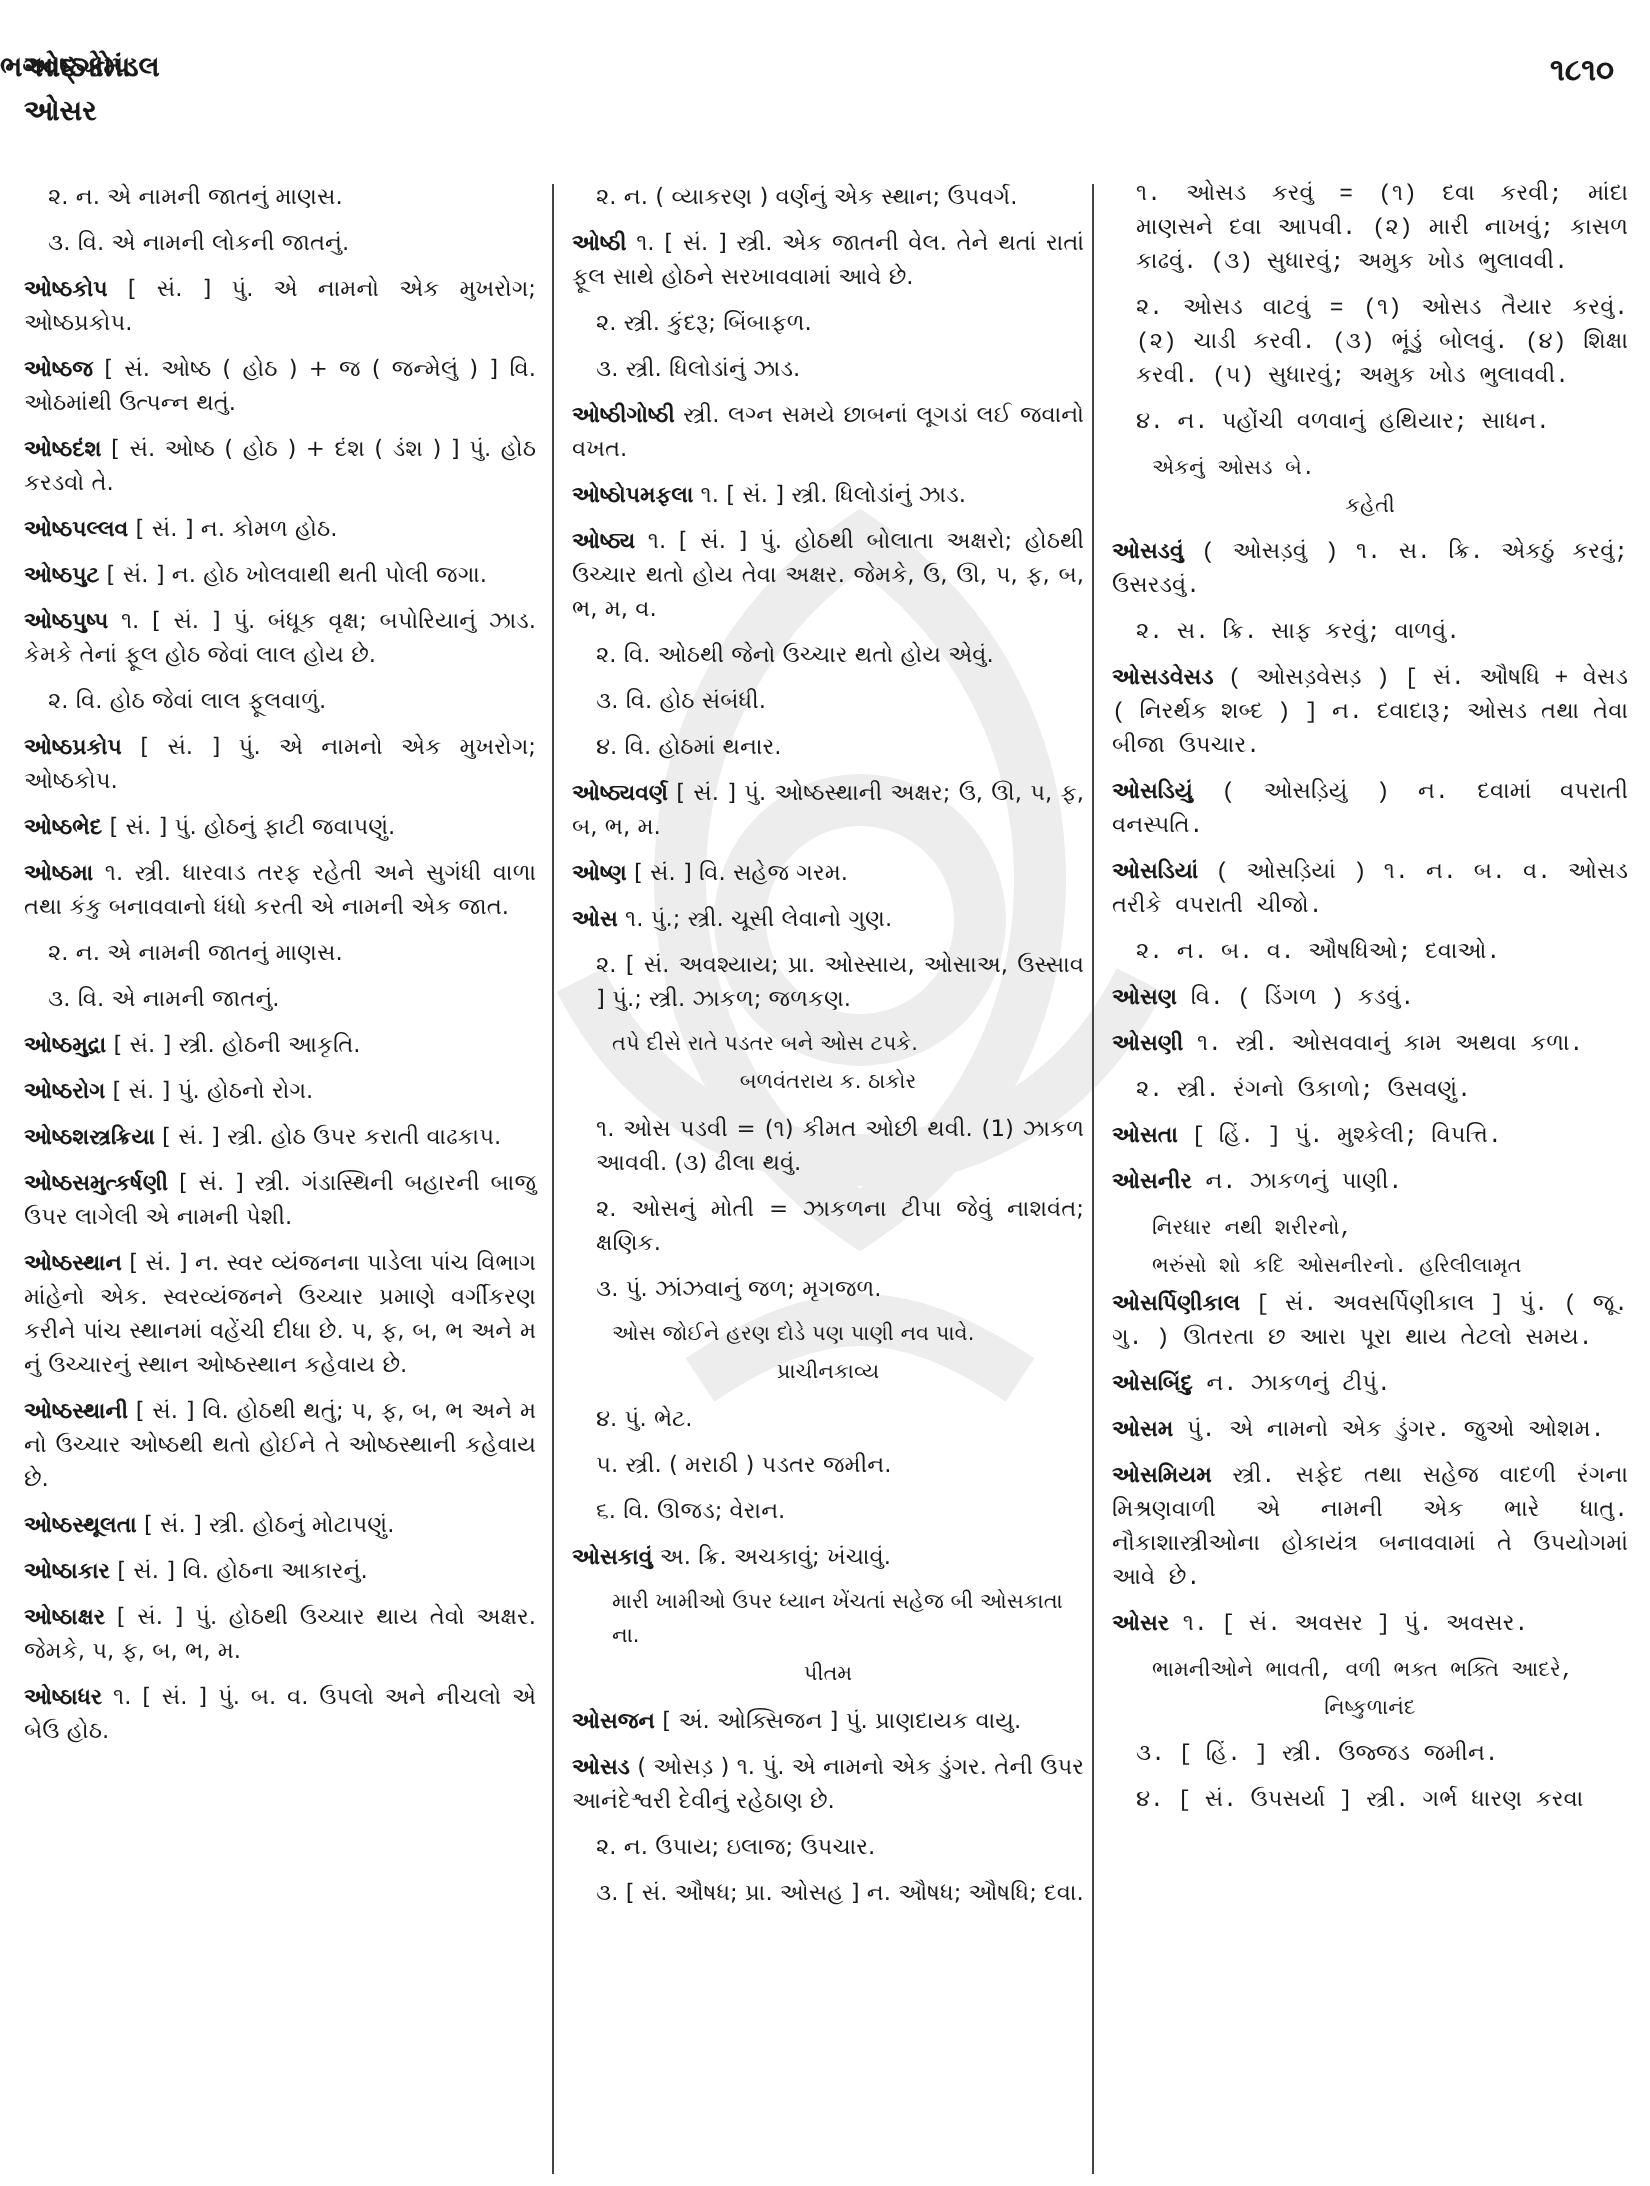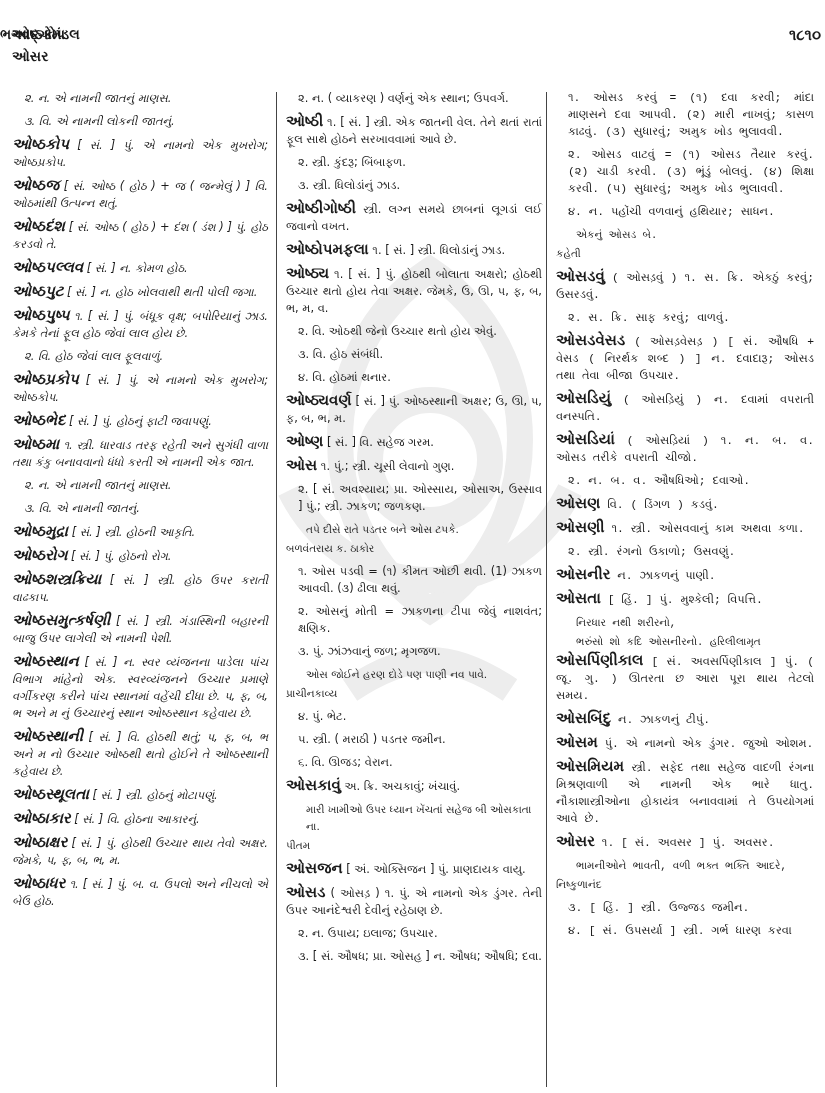--- a/index.html
+++ b/index.html
@@ -3,31 +3,31 @@
 <meta charset="utf-8">
 <style>
   html,body{margin:0;padding:0;background:#fff;}
   body{width:825px;height:1093px;position:relative;overflow:hidden;
        font-family:"DejaVu Sans","Liberation Sans",sans-serif;color:#1a1a1a;}
   .watermark{position:absolute;left:250px;top:230px;width:360px;height:520px;pointer-events:none;}
   .header{position:absolute;left:0;top:18px;width:825px;height:60px;}
   .guide1{position:absolute;left:12px;top:8px;font-size:14px;font-weight:bold;}
   .guide2{position:absolute;left:12px;top:30px;font-size:14px;font-weight:bold;}
   .title{position:absolute;left:0;width:825px;top:8px;text-align:left;font-size:14px;font-weight:bold;}
-  .pageno{position:absolute;right:4px;top:8px;font-size:15px;font-weight:bold;}
+  .pageno{position:absolute;right:18px;top:8px;font-size:15px;font-weight:bold;}
   .col{position:absolute;top:90px;font-size:11.4px;line-height:17px;}
-  .c1{left:12px;width:256px;font-style:italic;}
+  .c1{left:12px;width:256px;}
   .c2{left:286px;width:256px;}
   .c3{left:556px;width:258px;font-family:Liberation Mono, monospace;}
   .divider{position:absolute;top:92px;height:995px;width:1px;background:#444;}
   .entry{margin:0 0 6px 0;text-align:justify;}
-  .entry .hw{font-weight:bold;font-size:15px;}
+  .entry .hw{font-weight:bold;font-size:11px;}
   .sub{margin:0 0 6px 12px;text-align:justify;}
   .quote{margin:0 0 2px 20px;font-size:10.5px;}
-  .qsrc{text-align:left;font-size:10.5px;margin:0 0 6px 0;}
+  .qsrc{text-align:center;font-size:10.5px;margin:0 0 6px 0;}
 </style>
 </head>
 <body>
 
 <svg class="watermark" viewBox="0 0 360 520">
   <g fill="none" stroke="#ededed" stroke-width="26">
     <path d="M180 40 C 60 120, 60 300, 180 380 C 300 300, 300 120, 180 40 Z"></path>
     <path d="M40 260 C 100 380, 260 380, 320 260"></path>
     <circle cx="180" cy="230" r="60"></circle>
     <path d="M100 460 C 160 420, 200 420, 260 460"></path>
@@ -111,22 +111,22 @@
     <div class="qsrc">કહેતી</div>
     <div class="entry"><span class="hw">ઓસડવું</span><span> ( ઓસડ઼વું ) ૧. સ. ક્રિ. એકઠું કરવું; ઉસરડવું.</span></div>
     <div class="sub">૨. સ. ક્રિ. સાફ કરવું; વાળવું.</div>
     <div class="entry"><span class="hw">ઓસડવેસડ</span><span> ( ઓસડ઼વેસડ઼ ) [ સં. ઔષધિ + વેસડ ( નિરર્થક શબ્દ ) ] ન. દવાદારૂ; ઓસડ તથા તેવા બીજા ઉપચાર.</span></div>
     <div class="entry"><span class="hw">ઓસડિયું</span><span> ( ઓસડ઼િયું ) ન. દવામાં વપરાતી વનસ્પતિ.</span></div>
     <div class="entry"><span class="hw">ઓસડિયાં</span><span> ( ઓસડ઼િયાં ) ૧. ન. બ. વ. ઓસડ તરીકે વપરાતી ચીજો.</span></div>
     <div class="sub">૨. ન. બ. વ. ઔષધિઓ; દવાઓ.</div>
     <div class="entry"><span class="hw">ઓસણ</span><span> વિ. ( ડિંગળ ) કડવું.</span></div>
     <div class="entry"><span class="hw">ઓસણી</span><span> ૧. સ્ત્રી. ઓસવવાનું કામ અથવા કળા.</span></div>
     <div class="sub">૨. સ્ત્રી. રંગનો ઉકાળો; ઉસવણું.</div>
+    <div class="entry"><span class="hw">ઓસતા</span><span> [ હિં. ] પું. મુશ્કેલી; વિપત્તિ.</span></div>
     <div class="entry"><span class="hw">ઓસનીર</span><span> ન. ઝાકળનું પાણી.</span></div>
-    <div class="entry"><span class="hw">ઓસતા</span><span> [ હિં. ] પું. મુશ્કેલી; વિપત્તિ.</span></div>
     <div class="quote">નિરધાર નથી શરીરનો,</div>
     <div class="quote">ભરુંસો શો કદિ ઓસનીરનો.      હરિલીલામૃત</div>
     <div class="entry"><span class="hw">ઓસર્પિણીકાલ</span><span> [ સં. અવસર્પિણીકાલ ] પું. ( જૂ. ગુ. ) ઊતરતા છ આરા પૂરા થાય તેટલો સમય.</span></div>
     <div class="entry"><span class="hw">ઓસબિંદુ</span><span> ન. ઝાકળનું ટીપું.</span></div>
     <div class="entry"><span class="hw">ઓસમ</span><span> પું. એ નામનો એક ડુંગર. જુઓ ઓશમ.</span></div>
     <div class="entry"><span class="hw">ઓસમિયમ</span><span> સ્ત્રી. સફેદ તથા સહેજ વાદળી રંગના મિશ્રણવાળી એ નામની એક ભારે ધાતુ. નૌકાશાસ્ત્રીઓના હોકાયંત્ર બનાવવામાં તે ઉપયોગમાં આવે છે.</span></div>
     <div class="entry"><span class="hw">ઓસર</span><span> ૧. [ સં. અવસર ] પું. અવસર.</span></div>
     <div class="quote">ભામનીઓને ભાવતી, વળી ભક્ત ભક્તિ આદરે,</div>
     <div class="qsrc">નિષ્કુળાનંદ</div>
     <div class="sub">૩. [ હિં. ] સ્ત્રી. ઉજ્જડ જમીન.</div>

